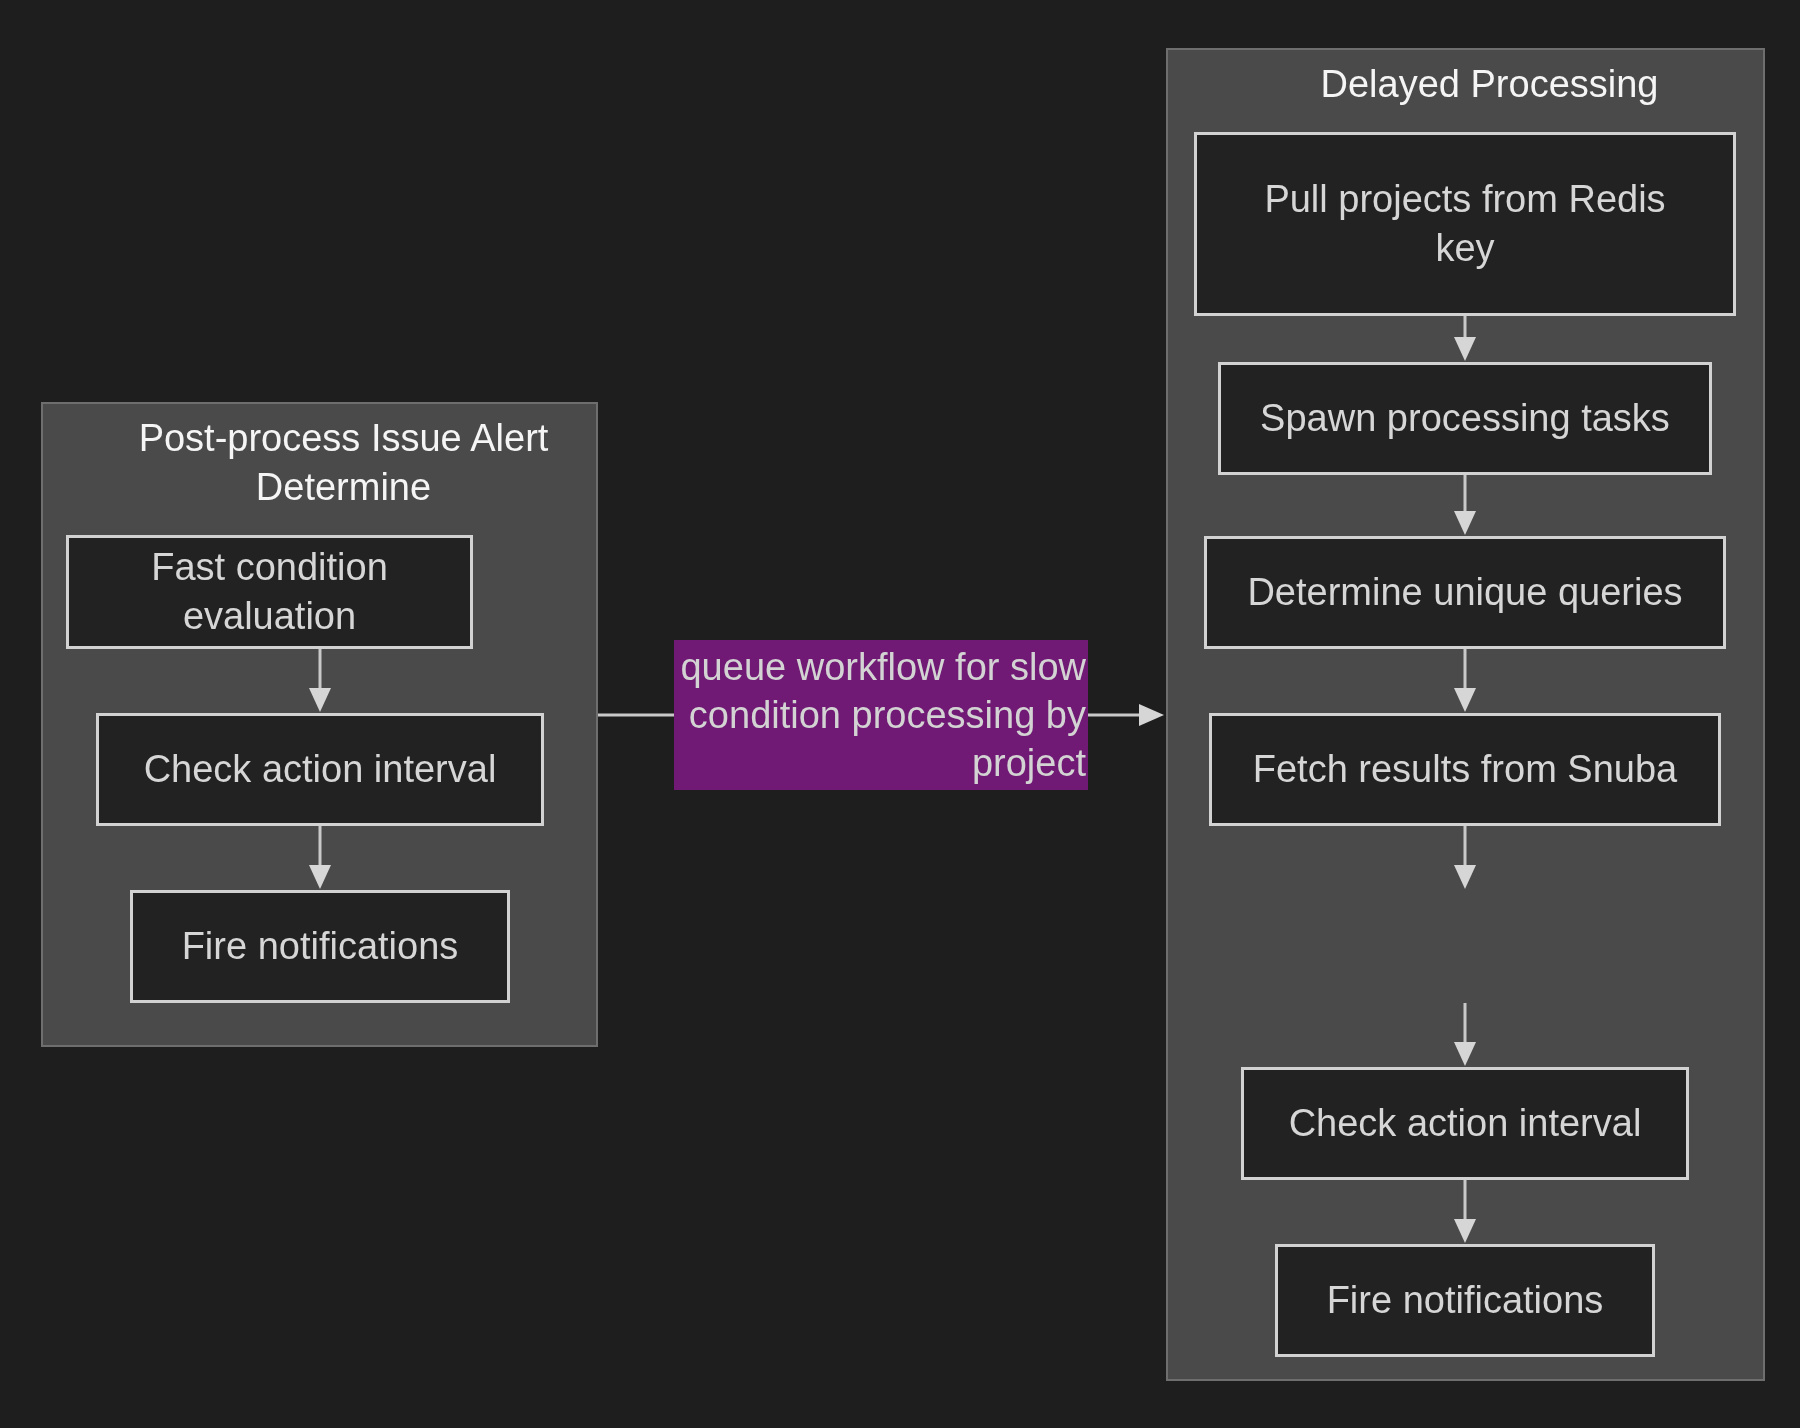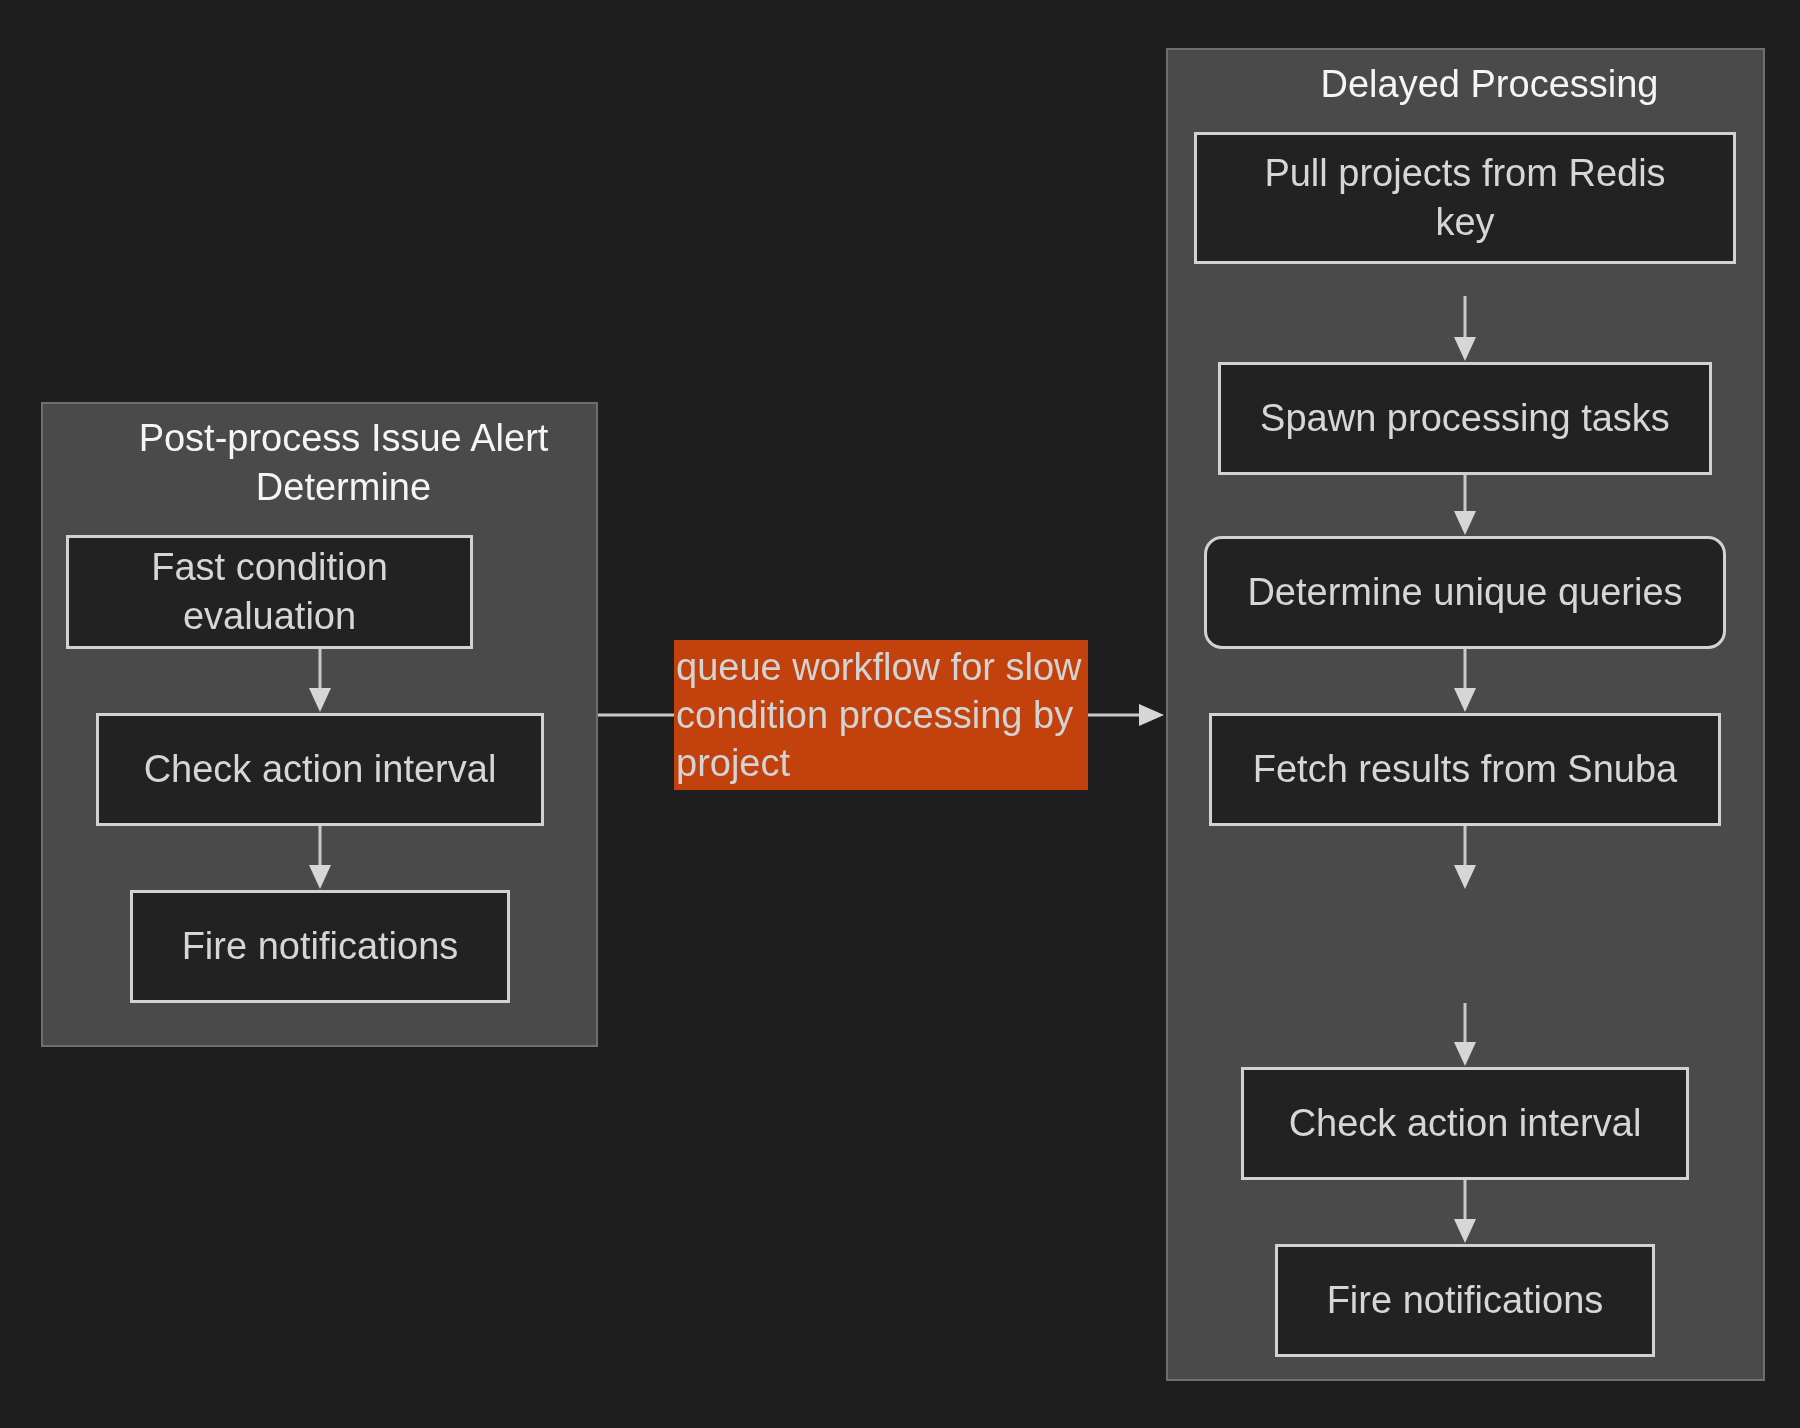--- a/index.html
+++ b/index.html
@@ -16,41 +16,41 @@
   }
   .node{
     position:absolute;background:#222222;border:3px solid #d2d2d2;box-sizing:border-box;
     display:flex;align-items:center;justify-content:center;text-align:center;
     color:#d6d6d6;font-size:38px;line-height:49px;z-index:3;
   }
   .node .lbl{display:inline-block;}
   #r1 .lbl{max-width:432px;}
   .edge-label{
     position:absolute;left:674px;top:640px;width:414px;height:150px;
-    background:#c2410c;color:#d3d3d3;font-size:38px;line-height:48px;
-    display:flex;align-items:center;justify-content:center;text-align:left;
+    background:#701a75;color:#d3d3d3;font-size:38px;line-height:48px;
+    display:flex;align-items:center;justify-content:center;text-align:right;
     padding:0 2px;box-sizing:border-box;z-index:2;
   }
   svg.arrows{position:absolute;left:0;top:0;z-index:1;pointer-events:none;}
   svg.arrows line{stroke:#c9c9c9;stroke-width:3;}
   svg.arrows polygon{fill:#d6d6d6;}
 
   
   #cluster-left{left:41px;top:402px;width:557px;height:645px;}
   #cluster-right{left:1166px;top:48px;width:599px;height:1333px;}
 
   
   #n1{left:66px;top:535px;width:407px;height:114px;}
   #n2{left:96px;top:713px;width:448px;height:113px;}
   #n3{left:130px;top:890px;width:380px;height:113px;}
 
   
-  #r1{left:1194px;top:132px;width:542px;height:132px;}
+  #r1{left:1194px;top:132px;width:542px;height:184px;}
   #r2{left:1218px;top:362px;width:494px;height:113px;}
-  #r3{left:1204px;top:536px;width:522px;height:113px;border-radius:18px;}
+  #r3{left:1204px;top:536px;width:522px;height:113px;}
   #r4{left:1209px;top:713px;width:512px;height:113px;}
   #r5{left:1282px;top:890px;width:366px;height:113px;}
   #r6{left:1241px;top:1067px;width:448px;height:113px;}
   #r7{left:1275px;top:1244px;width:380px;height:113px;}
 </style>
 </head>
 <body>
 
 <div class="canvas">
 

